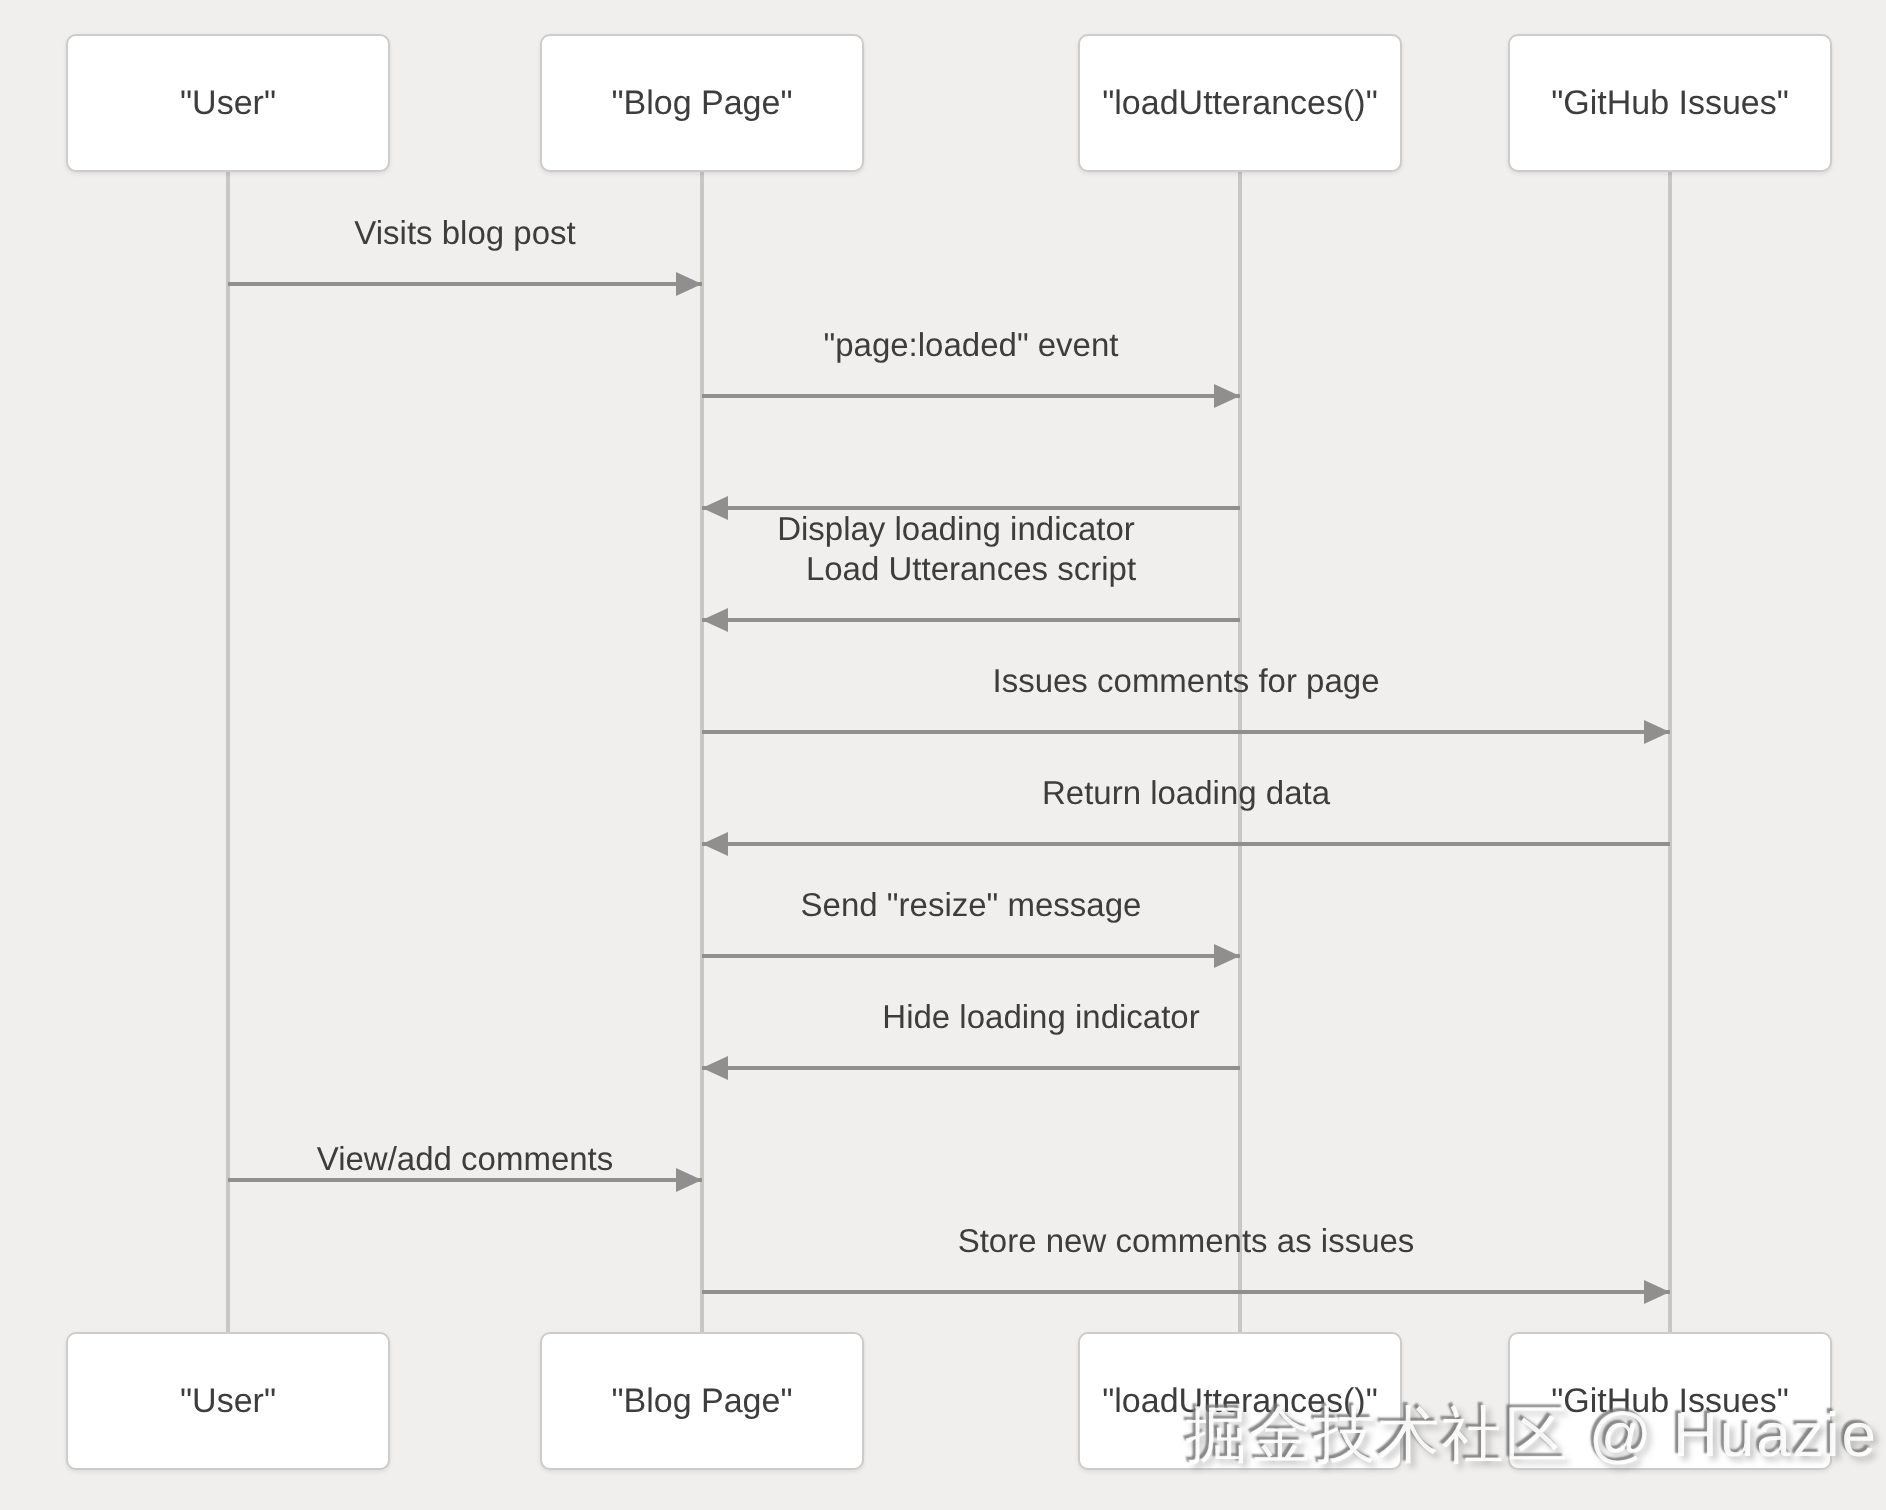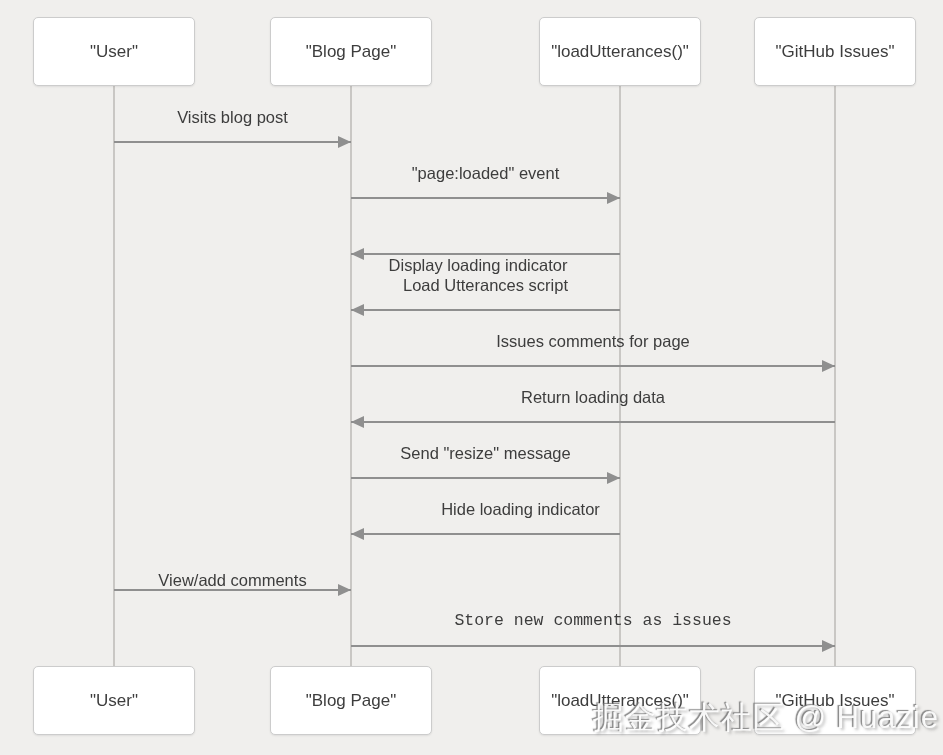--- a/index.html
+++ b/index.html
@@ -149,19 +149,19 @@
         <div class="msg-head right"></div>
       </div>
       <div class="msg-label" style="left: 485.5px; top: 501px; margin-left: 35px;">Hide loading indicator</div>
       <div class="msg-line" style="left: 351px; top: 533px; width: 269px;">
         <div class="msg-head left"></div>
       </div>
       <div class="msg-label" style="left: 232.5px; top: 557px; margin-top: 15px;">View/add comments</div>
       <div class="msg-line" style="left: 114px; top: 589px; width: 237px;">
         <div class="msg-head right"></div>
       </div>
-      <div class="msg-label" style="left: 593px; top: 613px; font-family: Liberation Mono, monospace;">Store new comments as issues</div>
+      <div class="msg-label" style="left: 593px; top: 613px;">Store new comments as issues</div>
       <div class="msg-line" style="left: 351px; top: 645px; width: 484px;">
         <div class="msg-head right"></div>
       </div>
     </div>
   <div class="watermark">掘金技术社区 @ Huazie</div>
 </div>
 
 </body></html>

